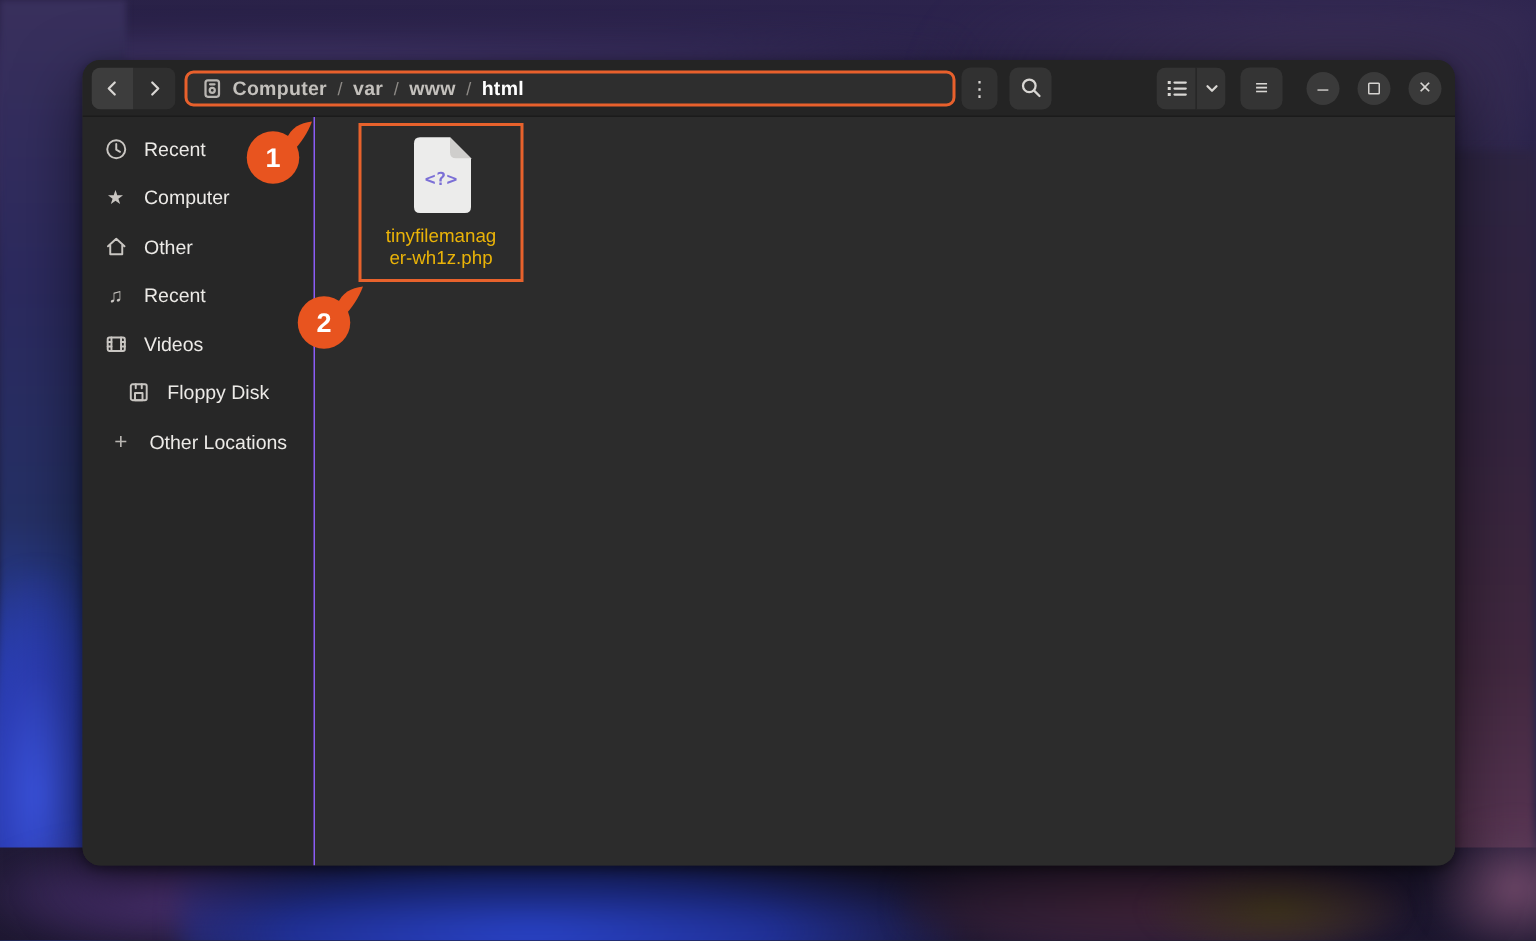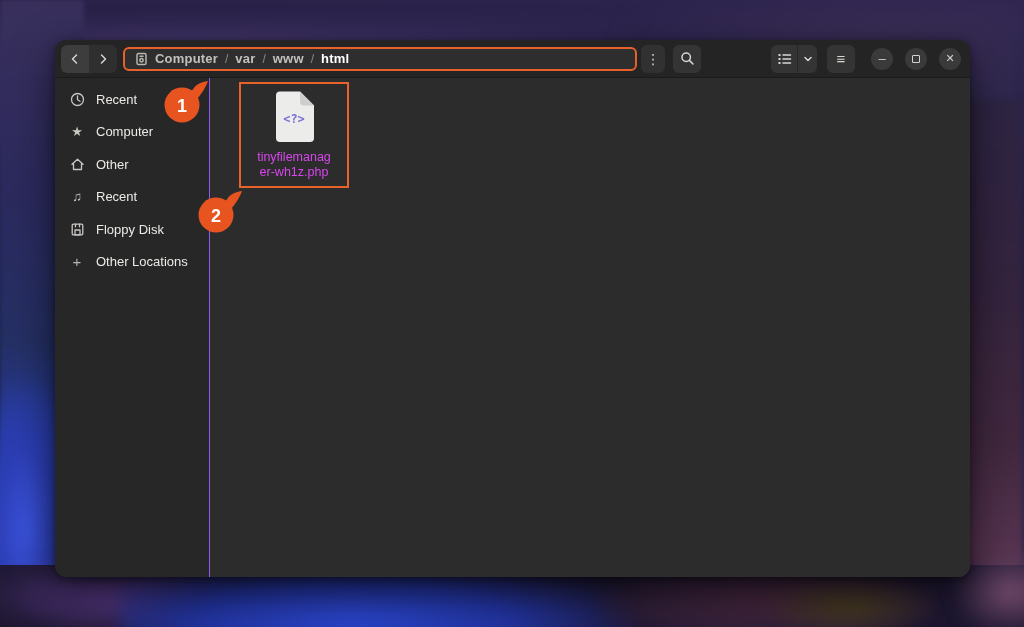--- a/index.html
+++ b/index.html
@@ -72,32 +72,32 @@
   .wc.max { margin-left:12px; }
   .wc.close { margin-left:12px; font-size:11px; }
   .maxbox { width:8px; height:8px; border:1.6px solid #d6d4d1; border-radius:1px; }
 
   
   .wbody { flex:1 1 auto; display:flex; min-height:0; }
   .sidebar { width:155px; flex:0 0 155px; background:#272727; border-right:1px solid #8b5cf6;
     padding-top:6px; }
   .side-item { height:30px; margin:0 6px 2.5px 6px; padding:0 8px; border-radius:6px;
     display:flex; align-items:center; gap:11px; cursor:pointer; }
-  .side-item.gap { margin-top:0; }
+  .side-item.gap { margin-top:0;justify-content:center; }
   .sicon { width:16px; height:16px; display:flex; align-items:center; justify-content:center;
     color:#c9c6c2; font-size:13px; line-height:1; }
   .sicon svg { display:block; }
   .slabel { font-size:13px; color:#eceae7; white-space:nowrap; }
 
   .content { flex:1 1 auto; background:#2c2c2c; position:relative; }
   .file-outline { position:absolute; left:29px; top:4px; width:110px; height:106px;
     border:2px solid #e8622c; }
   .file-item { position:absolute; left:0; top:4px; width:106px; display:flex; flex-direction:column;
     align-items:center; padding-top:2px; cursor:pointer; }
-  .file-name { margin-top:6px; font-size:12.5px; line-height:15px; color:#d946ef; text-align:center; }
+  .file-name { margin-top:6px; font-size:12.5px; line-height:15px; color:#eab308; text-align:center; }
 
   
   .badge { position:absolute; width:48px; height:44px; pointer-events:none; }
   .badge text { font-family:"Liberation Sans", sans-serif; font-size:18px; font-weight:700; fill:#ffffff; }
 
   svg.ic { stroke:#d8d6d3; stroke-width:1.5; fill:none; stroke-linecap:round; stroke-linejoin:round; }
   svg.ic-side { stroke:#c9c6c2; stroke-width:1.3; fill:none; stroke-linecap:round; stroke-linejoin:round; }
 </style>
 </head>
 <body>
@@ -219,20 +219,34 @@
       </div>
 
 
 
       <div class="side-item">
         <span class="sicon">♫</span>
         <span class="slabel">Recent</span>
       </div>
 
 
+      <div class="side-item">
+        <span class="sicon">
+          <svg class="ic-side" width="15" height="15" viewBox="0 0 15 15">
+              <rect x="1.8" y="3" width="11.4" height="9" rx="1.2"></rect>
+              <line x1="4.3" y1="3" x2="4.3" y2="12"></line>
+              <line x1="10.7" y1="3" x2="10.7" y2="12"></line>
+              <line x1="1.8" y1="6" x2="4.3" y2="6"></line>
+              <line x1="1.8" y1="9" x2="4.3" y2="9"></line>
+              <line x1="10.7" y1="6" x2="13.2" y2="6"></line>
+              <line x1="10.7" y1="9" x2="13.2" y2="9"></line>
+            </svg>
+        </span>
+        <span class="slabel">Videos</span>
+      </div>
 
 
       <div class="side-item gap">
         <span class="sicon">
           <svg class="ic-side" width="15" height="15" viewBox="0 0 15 15">
               <rect x="2.2" y="2.2" width="10.6" height="10.6" rx="1.2"></rect>
               <rect x="5" y="8" width="5" height="4.8"></rect>
               <line x1="5.5" y1="2.2" x2="5.5" y2="4.8"></line>
               <line x1="9.5" y1="2.2" x2="9.5" y2="4.8"></line>
             </svg>

